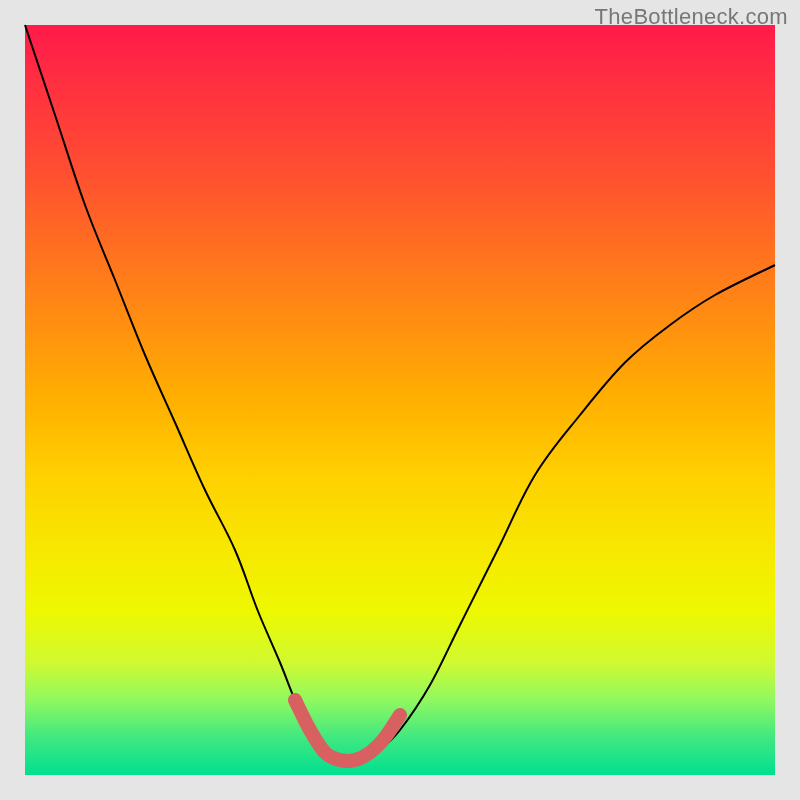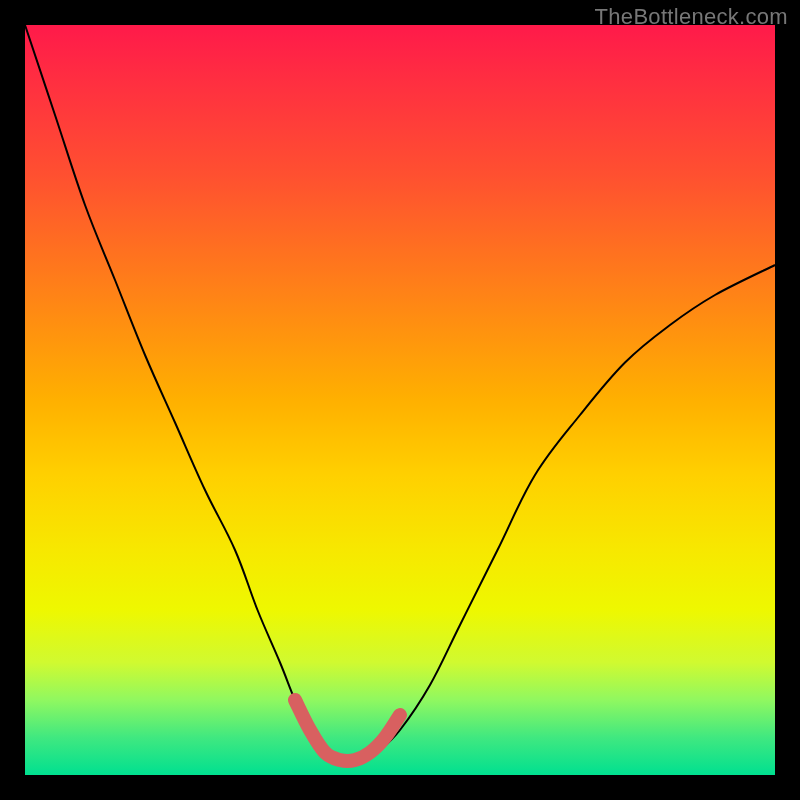--- a/index.html
+++ b/index.html
@@ -5,21 +5,21 @@
   body {
     margin: 0;
     padding: 0;
     background: #ffffff;
     font-family: Arial, Helvetica, sans-serif;
   }
   .stage {
     position: relative;
     width: 800px;
     height: 800px;
-    background: #000000;
+    background: #e5e5e5;
   }
   .plot {
     position: absolute;
     left: 25px;
     top: 25px;
     width: 750px;
     height: 750px;
     background: linear-gradient(
       to bottom,
       #ff1a4a 0%,

